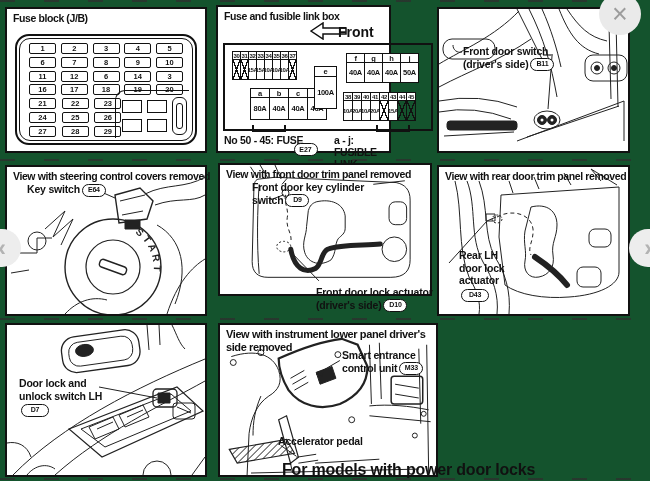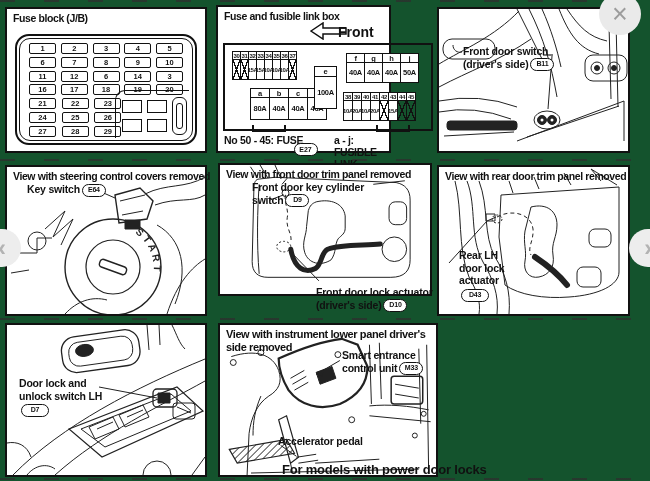--- a/index.html
+++ b/index.html
@@ -428,21 +428,21 @@
         <path d="M78,140 L98,137"></path>
       <path d="M120,36 L96,50" stroke-width="1"></path>
       <polygon points="96,50 104,45 102,52" fill="#222" stroke="none"></polygon>
       <path d="M60,122 L76,133" stroke-width="1"></path>
     </svg>
     <div class="ptitle" style="white-space:normal;width:205px;font-size:11px;line-height:13px;">View with instrument lower panel driver's side removed</div>
     <div class="lbl" style="left:122px;top:24px;width:104px;">
       <span>Smart entrance control unit</span><span class="refpill">M33</span>
     </div>
     <div class="lbl" style="left:58px;top:110px;white-space:nowrap;">Accelerator pedal</div>
-    <div class="lbl" style="left:62px;top:139px;white-space:nowrap;font-size:13px;">For models with power door locks</div>
+    <div class="lbl" style="left:62px;top:139px;white-space:nowrap;font-size:16px;">For models with power door locks</div>
   </div>
 
   <div class="viewer-btn close-btn">
     <span>×</span>
   </div>
   <div class="viewer-btn nav-btn prev-btn">
     <span>‹</span>
   </div>
   <div class="viewer-btn nav-btn next-btn">
     <span>›</span>

